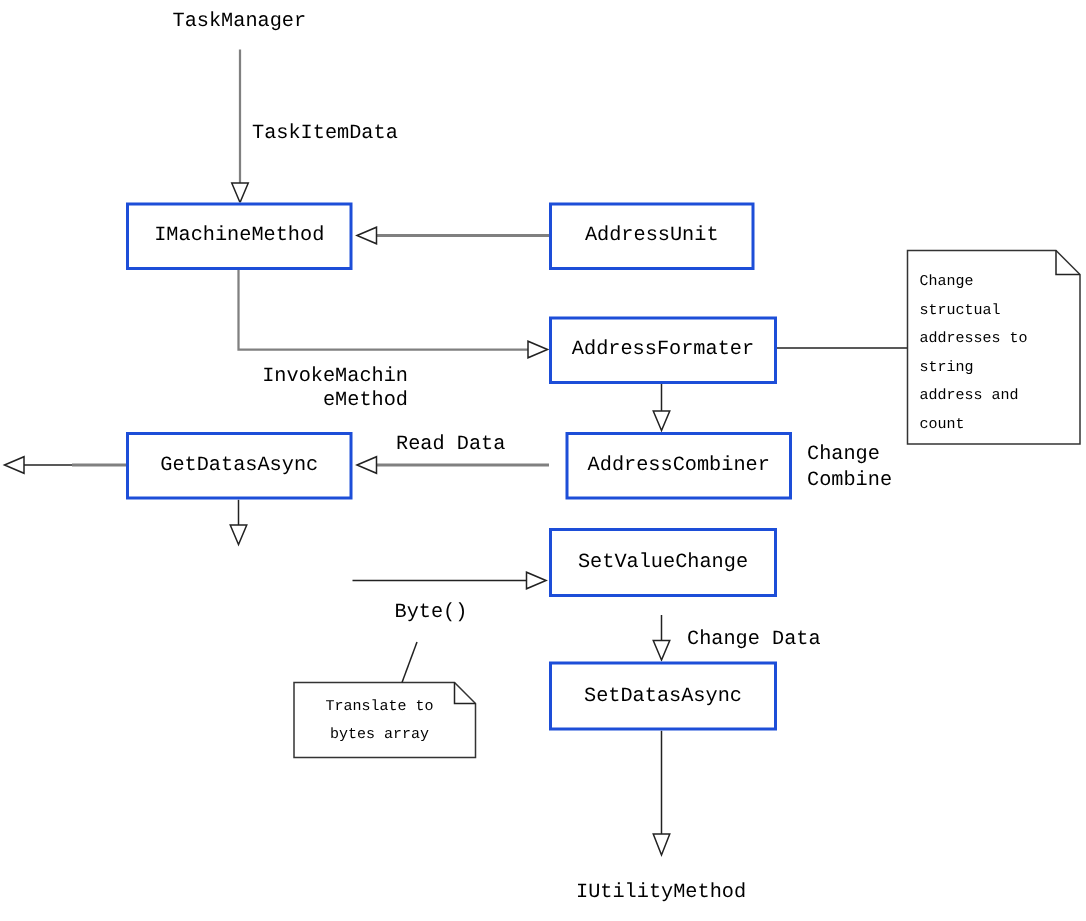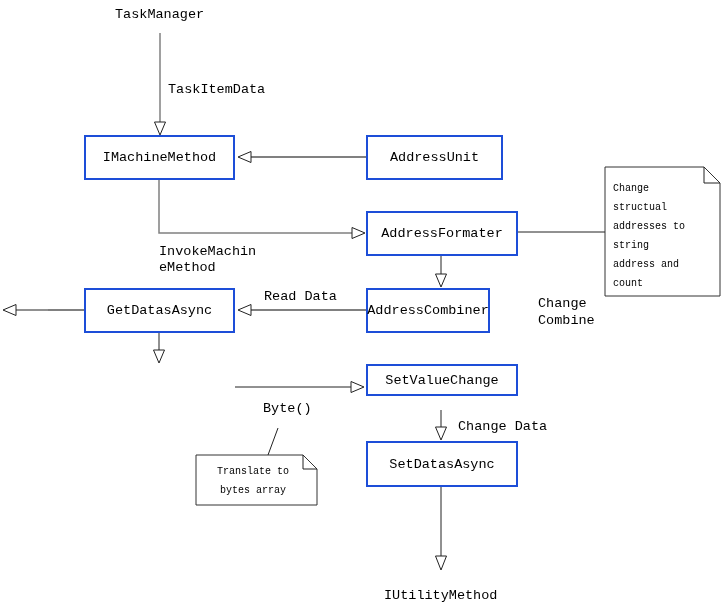--- a/index.html
+++ b/index.html
@@ -101,27 +101,27 @@
 
     <g>
       <path class="blk" d="M278,428 L268,455"></path>
     </g>
   </svg>
 
   <div class="node" style="left:84px;top:135px;width:151px;height:45px">IMachineMethod</div>
   <div class="node" style="left:366px;top:135px;width:137px;height:45px">AddressUnit</div>
   <div class="node" style="left:366px;top:211px;width:152px;height:45px">AddressFormater</div>
   <div class="node" style="left:84px;top:288px;width:151px;height:45px">GetDatasAsync</div>
-  <div class="node" style="left:366px;top:288px;width:124px;height:45px">AddressCombiner</div>
-  <div class="node" style="left:366px;top:364px;width:152px;height:32px">SetValueChange</div>
+  <div class="node" style="left:377px;top:288px;width:151px;height:45px">AddressCombiner</div>
+  <div class="node" style="left:366px;top:352px;width:152px;height:46px">SetValueChange</div>
   <div class="node" style="left:366px;top:441px;width:152px;height:46px">SetDatasAsync</div>
 
   <div class="lbl" style="left:115px;top:7px">TaskManager</div>
   <div class="lbl" style="left:168px;top:82px">TaskItemData</div>
-  <div class="lbl" style="left:159px;top:244px;width:113px;text-align:left">InvokeMachin
+  <div class="lbl" style="left:159px;top:244px;width:113px;text-align:right">InvokeMachin
 eMethod</div>
   <div class="lbl" style="left:264px;top:289px">Read Data</div>
   <div class="lbl" style="left:538px;top:295px;line-height:17px">Change
 Combine</div>
   <div class="lbl" style="left:263px;top:401px">Byte()</div>
   <div class="lbl" style="left:458px;top:419px">Change Data</div>
   <div class="lbl" style="left:384px;top:588px">IUtilityMethod</div>
 
   <div class="note-text" style="left:613px;top:179px;width:102px">Change
 structual

